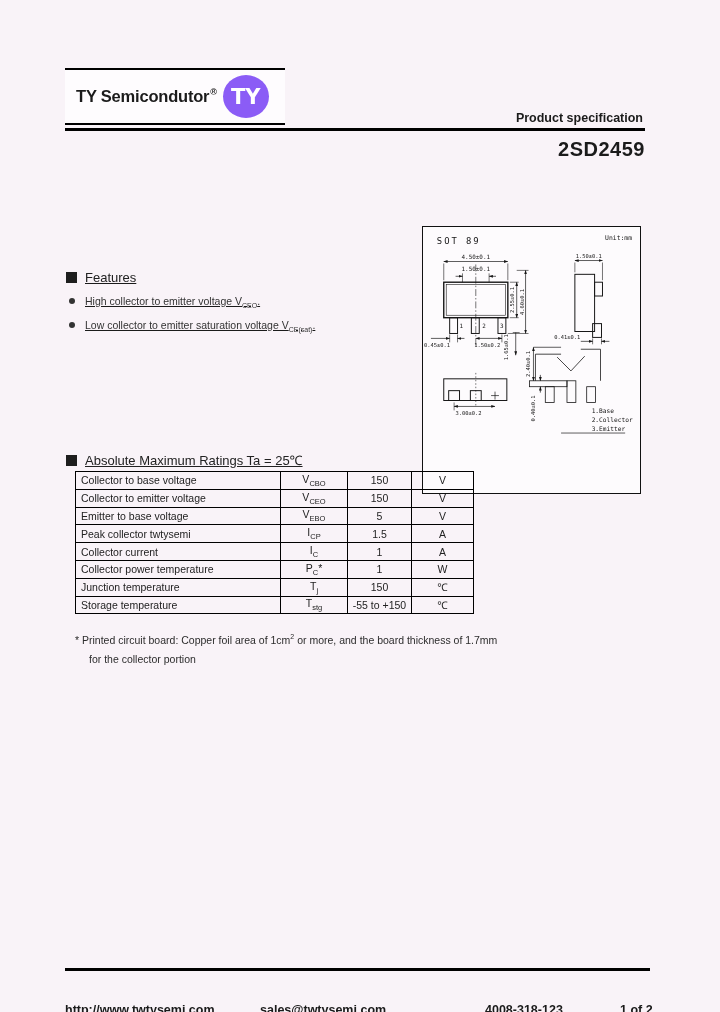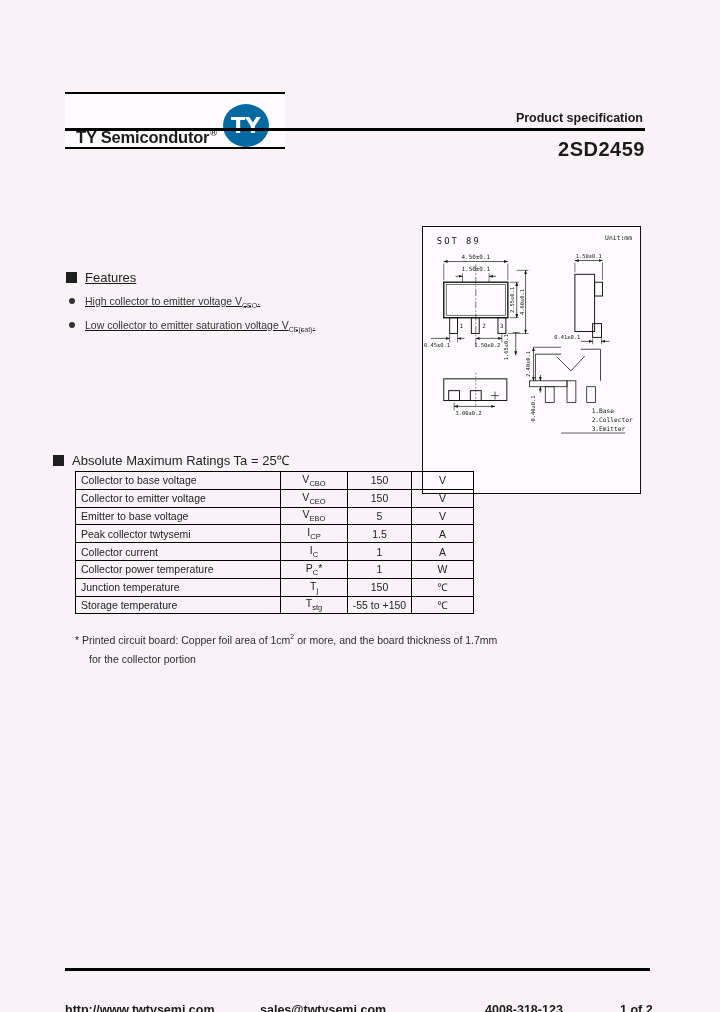--- a/index.html
+++ b/index.html
@@ -2,24 +2,24 @@
 <html><head>
 <meta charset="utf-8">
 <style>
   html,body{margin:0;padding:0;background:#d9d9d9;}
   .page{position:relative;width:720px;height:1012px;background:#f9f3f8;overflow:hidden;
         font-family:"Liberation Sans",sans-serif;color:#1b1b1b;}
 
   
   .logo-box{position:absolute;left:65px;top:68px;width:220px;height:57px;background:#fefcfe;
             border-top:2px solid #000;border-bottom:2px solid #000;box-sizing:border-box;
-            display:flex;align-items:flex-end;padding-left:11px;margin-top:24px;}
+            display:flex;align-items:center;padding-left:11px;}
   .logo-text{font-weight:bold;font-size:16.5px;white-space:nowrap;letter-spacing:-0.2px;}
   .logo-reg{font-weight:bold;font-size:9px;position:relative;top:-7px;left:1px;}
-  .logo-badge{width:46px;height:43px;border-radius:50%;background:#0369a1;color:#fff;
+  .logo-badge{width:46px;height:43px;border-radius:50%;background:#8b5cf6;color:#fff;
               font-weight:bold;font-size:21px;display:flex;align-items:center;justify-content:center;
               margin-left:7px;font-family:"DejaVu Sans",sans-serif;flex:none;}
   .top-rule{position:absolute;left:65px;top:128px;width:580px;height:3px;background:#000;}
   .spec-label{position:absolute;right:77px;top:111px;font-weight:bold;font-size:12.5px;}
   .part-number{position:absolute;right:75px;top:138px;font-weight:bold;font-size:20px;letter-spacing:0.5px;}
 
   
   .sec-head{display:flex;align-items:center;font-size:13px;color:#222;}
   .sq{width:11px;height:11px;background:#1e1e1e;margin-right:8px;display:inline-block;flex:none;}
   .features{position:absolute;left:66px;top:270px;width:370px;text-decoration:underline;}
@@ -27,21 +27,21 @@
   .dot{width:6px;height:6px;border-radius:50%;background:#333;margin:0 10px 0 3px;flex:none;position:relative;top:-1px;}
   sub.sm{font-size:7px;}
 
   
   .pkg-box{position:absolute;left:422px;top:226px;width:219px;height:268px;background:#fdfbfd;
            border:1.5px solid #111;box-sizing:border-box;}
   .pkg-box svg{display:block;}
   .pkg-box text{font-family:"DejaVu Sans Mono",monospace;fill:#161616;}
 
   
-  .ratings-head{position:absolute;left:53px;top:451px;}
+  .ratings-head{position:absolute;left:66px;top:451px;text-decoration:underline;}
   table.ratings{position:absolute;left:75px;top:471px;border-collapse:collapse;table-layout:fixed;
                 font-size:10.5px;color:#222;background:transparent;}
   table.ratings th,table.ratings td{border:1px solid #000;height:16.8px;padding:0;font-weight:normal;
                 overflow:hidden;white-space:nowrap;}
   .param{text-align:left;padding-left:5px !important;}
   .c{text-align:center;}
   td sub,th sub{font-size:7.5px;}
 
   
   .footnote{position:absolute;left:75px;top:633px;font-size:10.5px;color:#2c2c2c;}

